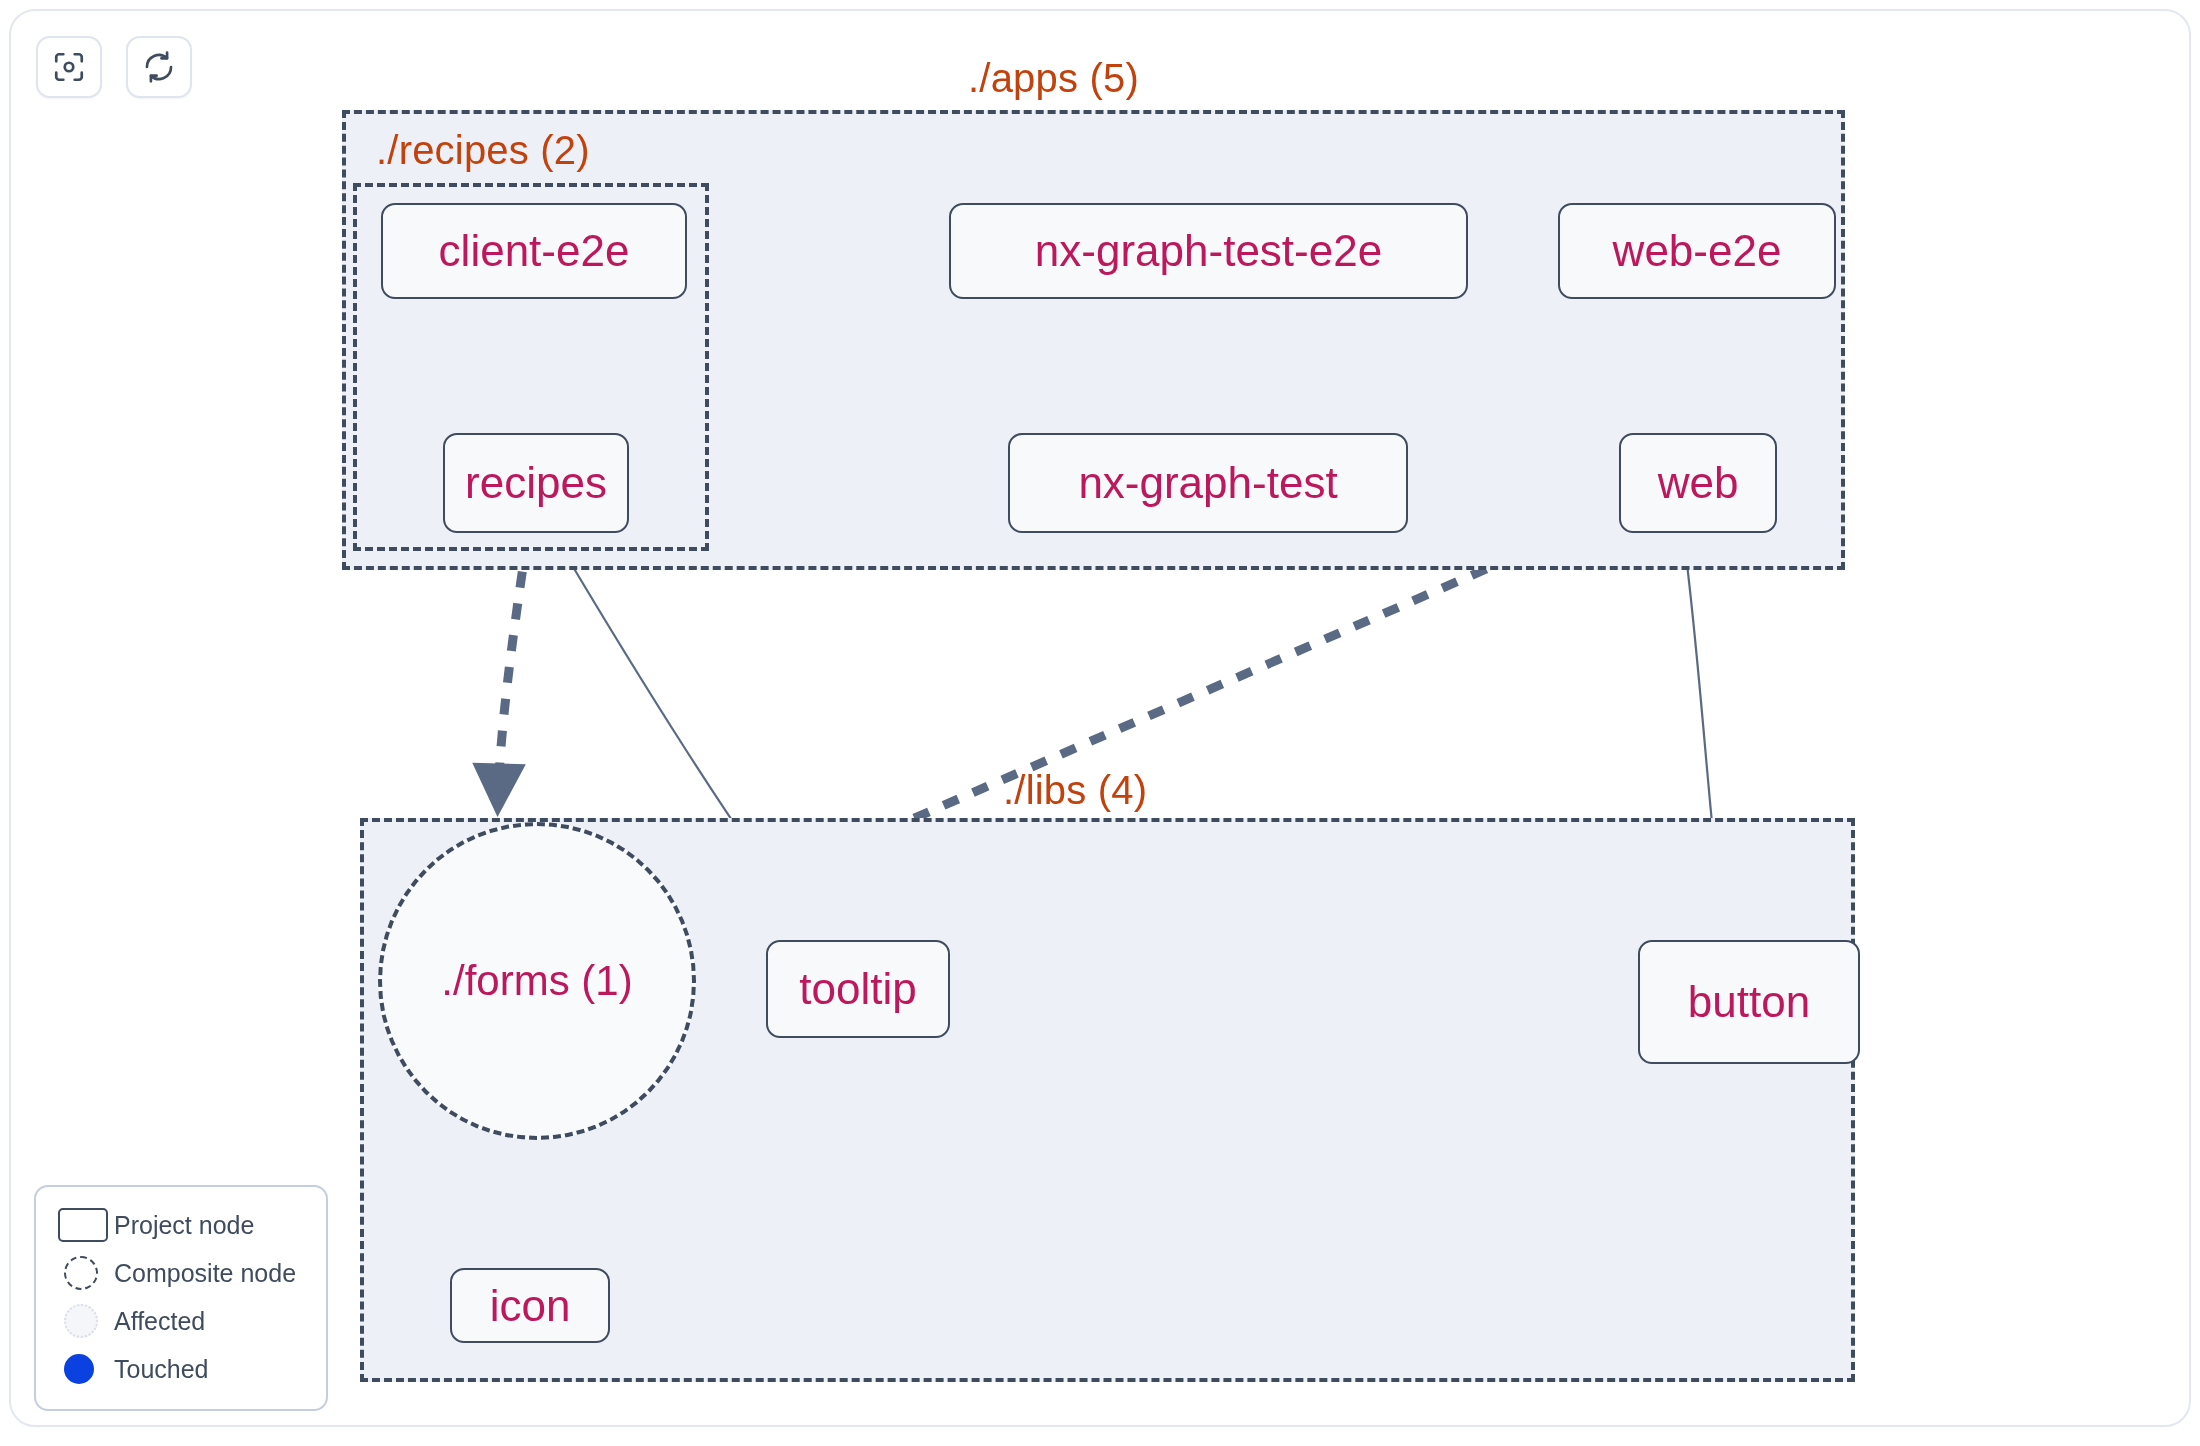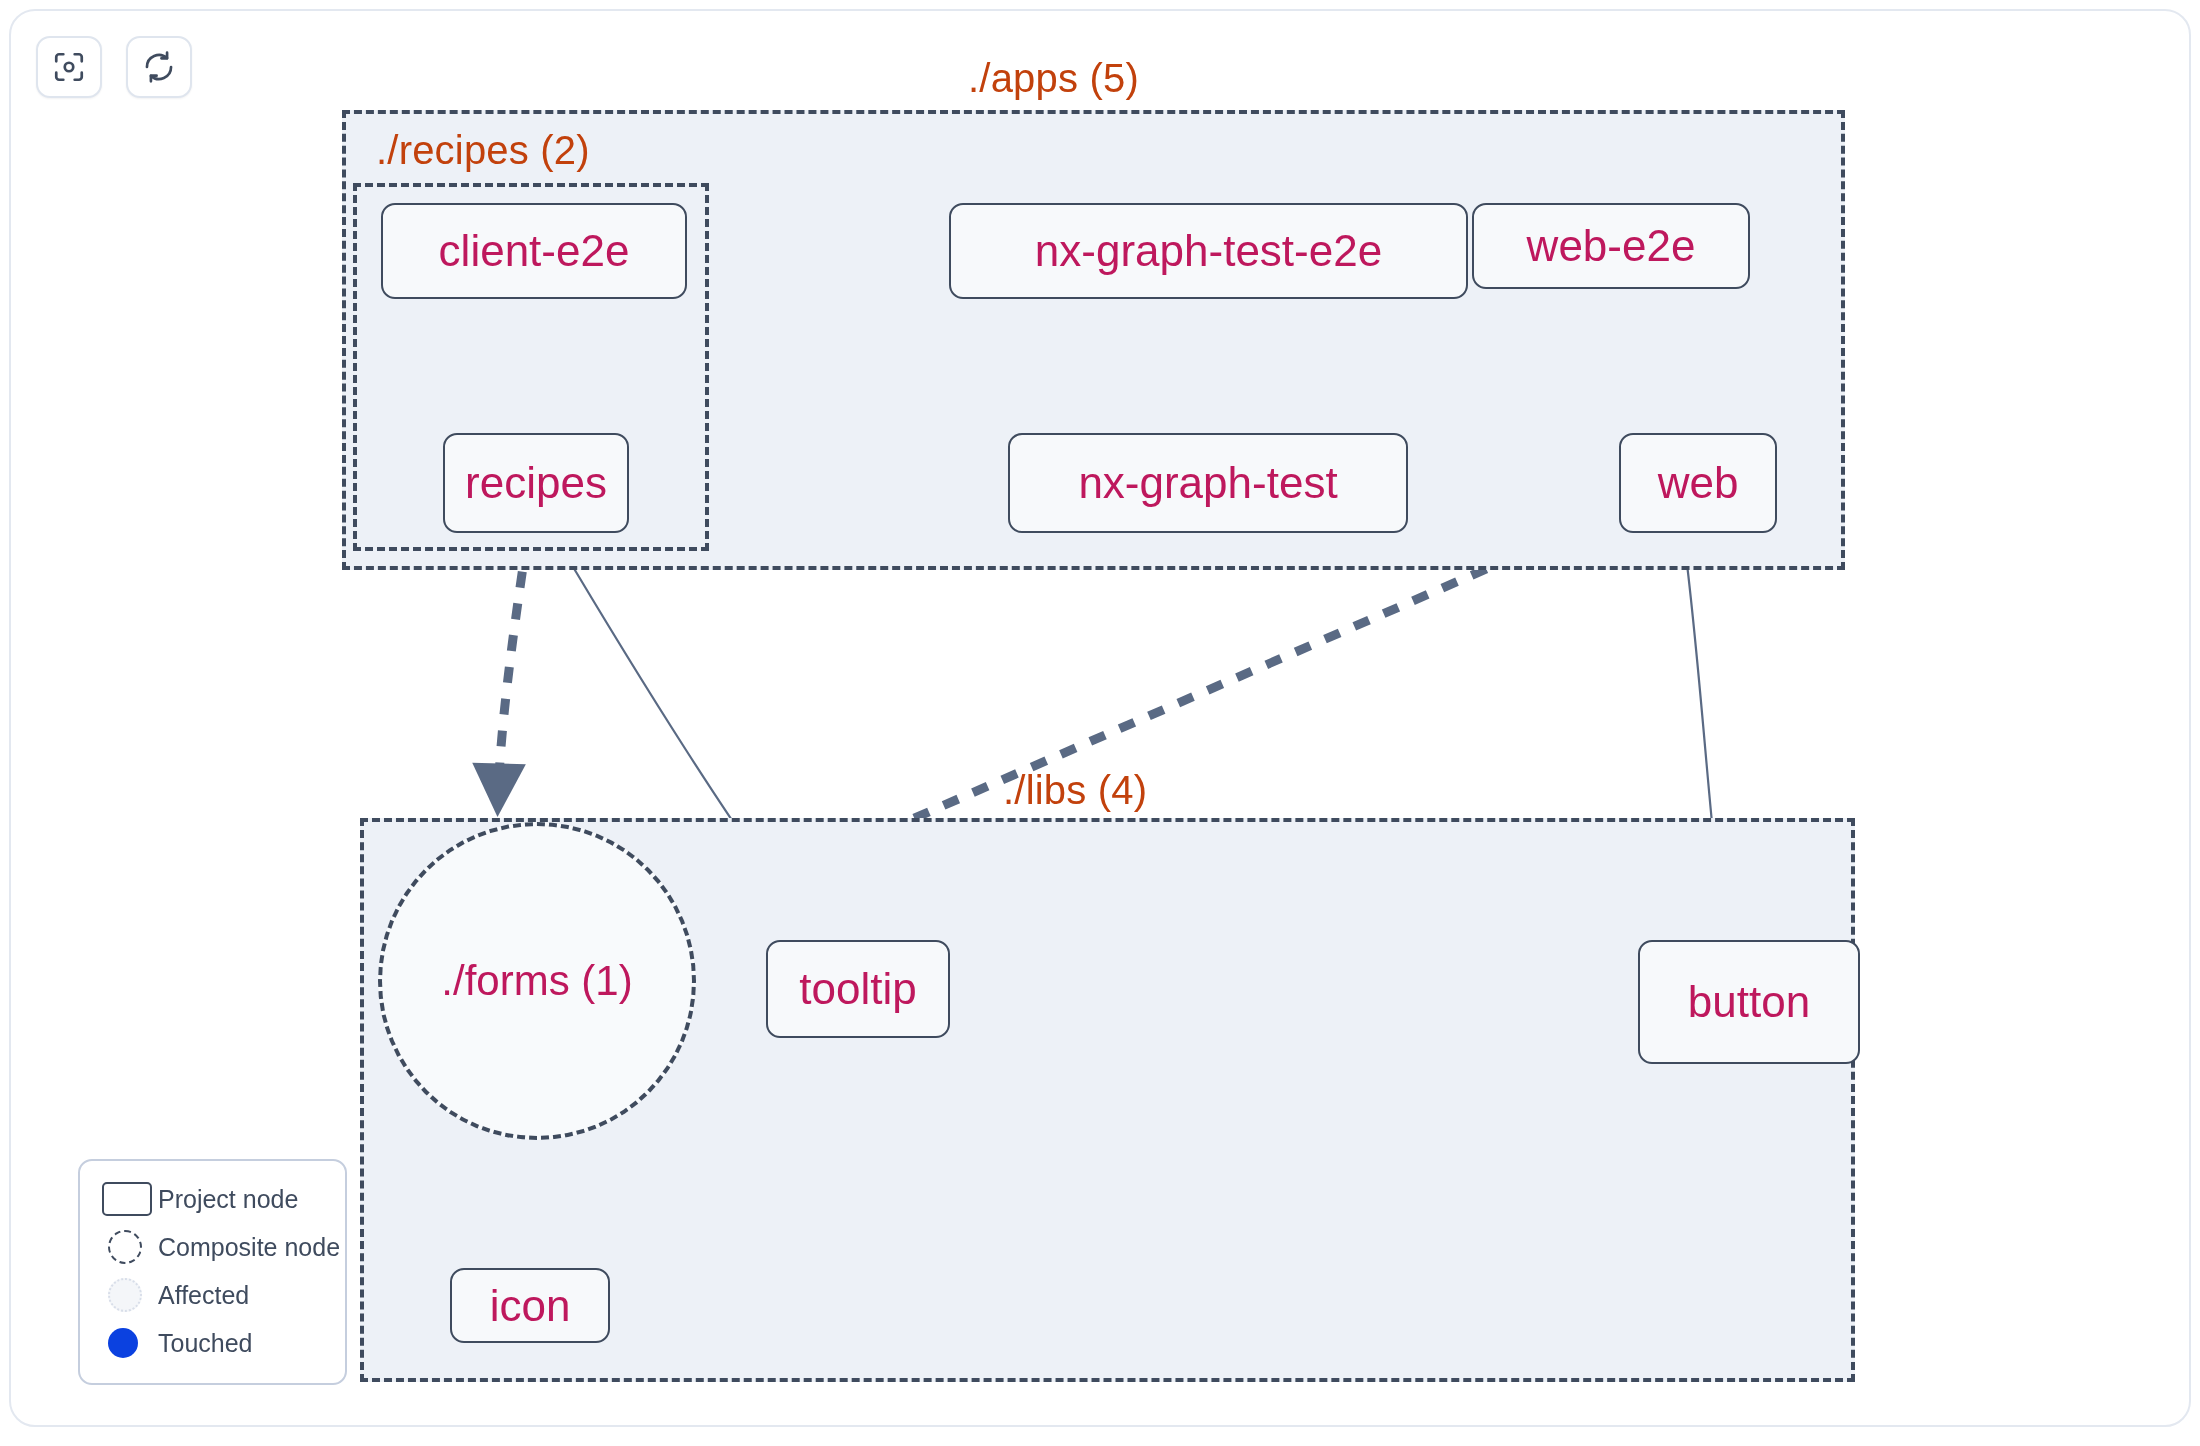--- a/index.html
+++ b/index.html
@@ -106,29 +106,28 @@
     border-style: dashed;
     border-width: 4px;
     background: #f8fafc;
     font-size: 42px;
   }
 
   
   .legend {
     position: absolute;
     left: 34px;
-    top: 1159px;
-    width: 269px;
+    top: 1185px;
+    width: 294px;
     border: 2px solid #c5cede;
     border-radius: 14px;
     background: #ffffff;
     padding: 14px 18px 16px 22px;
     box-sizing: border-box;
     z-index: 60;
-    margin-left: 44px;
   }
   .legend-row {
     display: flex;
     align-items: center;
     height: 48px;
   }
   .legend-mark {
     width: 56px;
     display: flex;
     align-items: center;
@@ -248,21 +247,21 @@
   </svg>
 
   <div class="group-label" style="left:968px; top:58px;">./apps (5)</div>
   <div class="group-label" style="left:376px; top:130px;">./recipes (2)</div>
   <div class="group-label" style="left:1003px; top:770px;">./libs (4)</div>
 
   <div class="node" style="left:381px; top:203px; width:306px; height:96px;">client-e2e</div>
 
   <div class="node" style="left:949px; top:203px; width:519px; height:96px;">nx-graph-test-e2e</div>
 
-  <div class="node" style="left:1472px; top:203px; width:278px; height:86px;">web-e2e</div>
+  <div class="node" style="left:1558px; top:203px; width:278px; height:96px;">web-e2e</div>
 
   <div class="node" style="left:443px; top:433px; width:186px; height:100px;">recipes</div>
 
   <div class="node" style="left:1008px; top:433px; width:400px; height:100px;">nx-graph-test</div>
 
   <div class="node" style="left:1619px; top:433px; width:158px; height:100px;">web</div>
 
   <div class="node composite" style="left:378px; top:822px; width:318px; height:318px;">./forms (1)</div>
 
   <div class="node" style="left:766px; top:940px; width:184px; height:98px;">tooltip</div>

